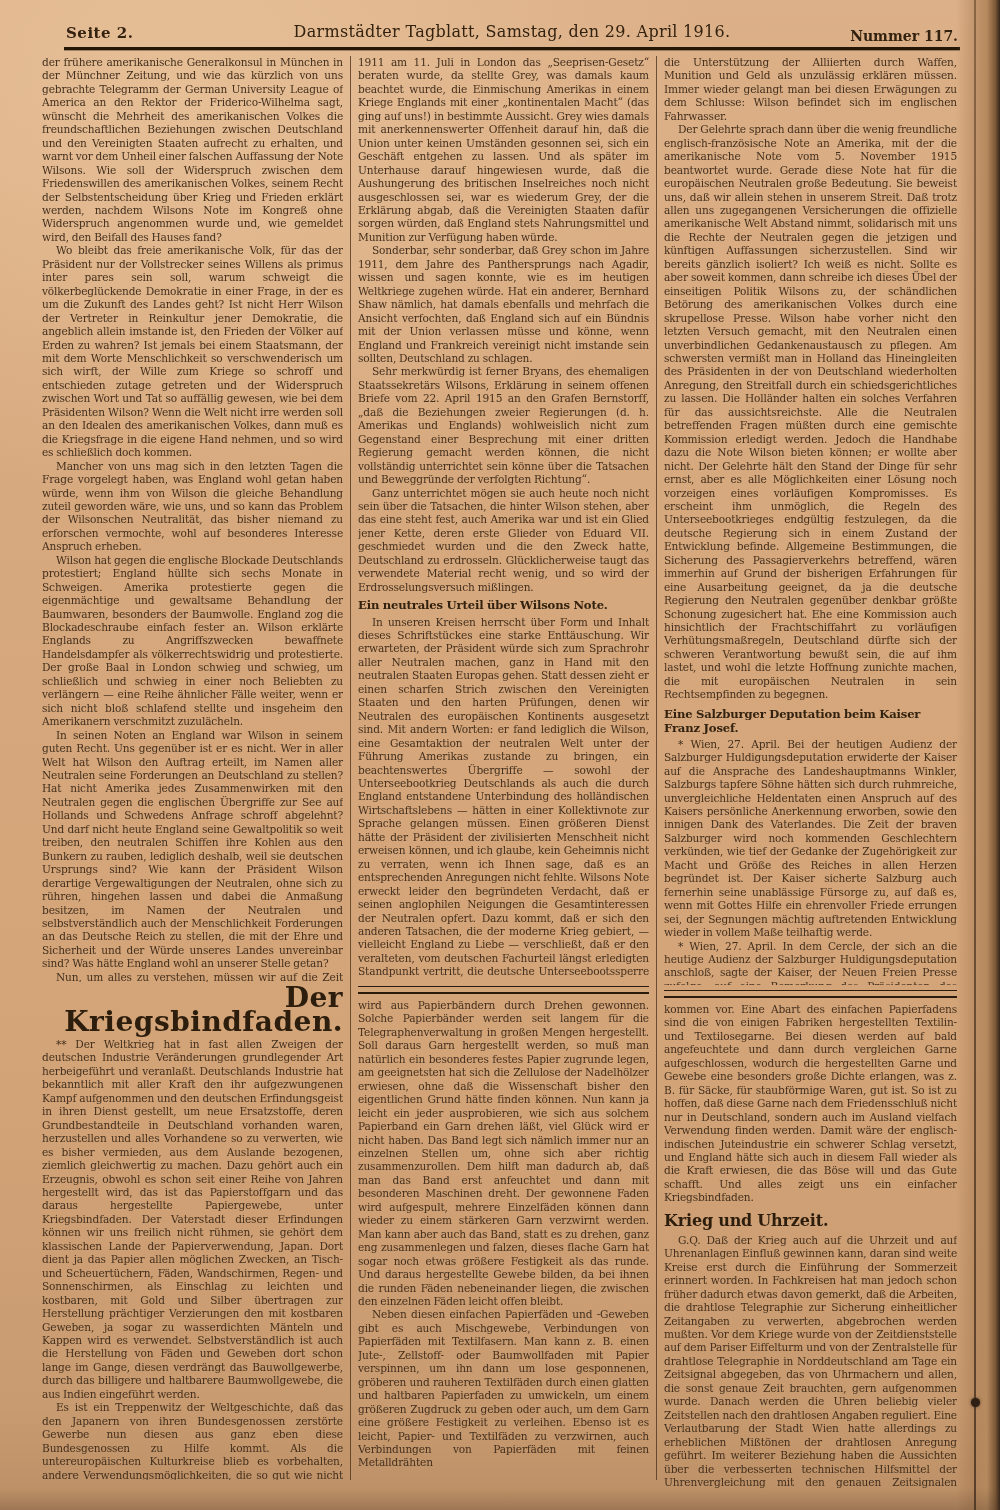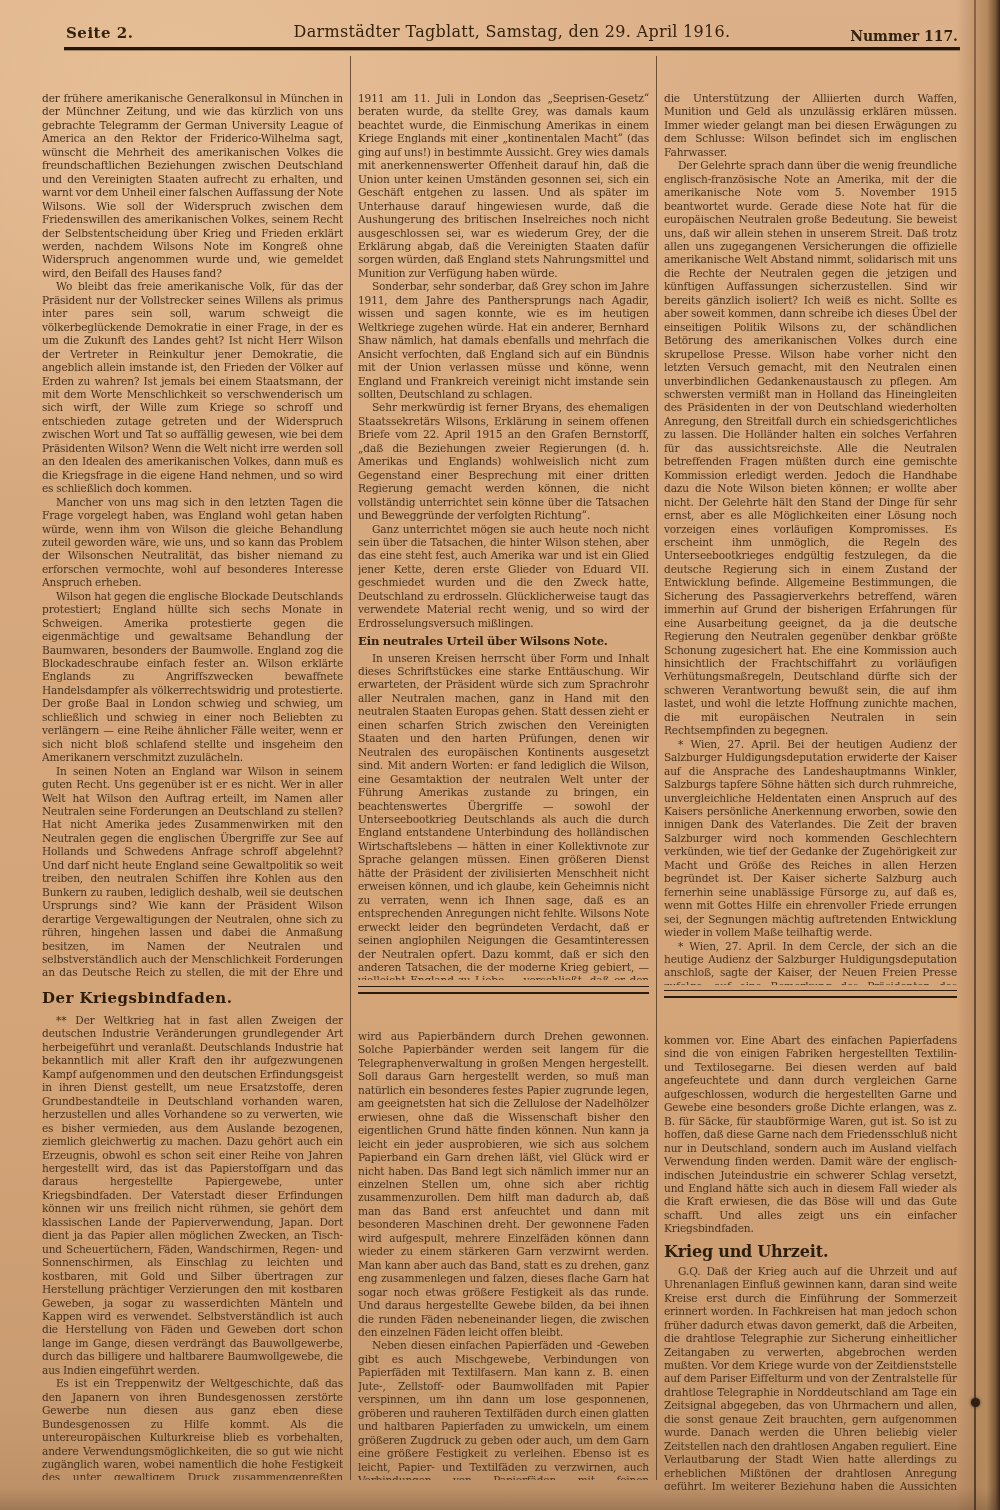--- a/index.html
+++ b/index.html
@@ -41,35 +41,35 @@
   
   .vrule{position:absolute;top:56px;width:1px;height:1424px;background:rgba(70,45,25,.75);}
   .vrule.v1{left:350px;} .vrule.v2{left:656px;}
 
   .col{
     position:absolute;overflow:hidden;
     font-size:10.6px;line-height:13.45px;text-align:justify;
     letter-spacing:-0.15px;word-spacing:-0.3px;color:#44301e;
   }
   .col p{margin:0;text-indent:14px;}
-  .col p.noindent{text-indent:0;margin-top:36px;}
+  .col p.noindent{text-indent:0;}
 
   .c1{left:42px;top:56px;width:301px;height:926px;}
   .c2{left:358px;top:56px;width:291px;height:924px;}
   .c3{left:664px;top:56px;width:293px;height:929px;}
 
   .b-left{left:42px;top:984px;width:301px;height:496px;}
   .b-mid{left:358px;top:984px;width:291px;height:496px;}
   .b-right{left:664px;top:988px;width:293px;height:502px;}
 
   .dbl-rule{height:5px;border-top:1px solid #2a1b0c;border-bottom:2px solid #2a1b0c;margin:2px 0 5px 0;}
 
   .subhead{font-weight:bold;text-align:left;text-indent:0 !important;font-size:11.6px;margin:5px 0 3px 0 !important;color:#33220f;}
   .subhead.two{line-height:14px;}
-  .headline-xl{font-weight:bold;text-align:left;text-indent:0 !important;font-size:15px;line-height:24px;margin:2px 0 4px 0 !important;color:#2d1d0c;letter-spacing:.5px;}
+  .headline-xl{font-weight:bold;text-align:right;text-indent:0 !important;font-size:28px;line-height:24px;margin:2px 0 4px 0 !important;color:#2d1d0c;letter-spacing:.5px;}
   .headline-lg{font-weight:bold;text-indent:0 !important;font-size:16px;line-height:19px;margin:6px 0 4px 0 !important;color:#2d1d0c;}
 </style>
 </head>
 <body>
 
 <div class="page">
 
   <div class="masthead">
     <span class="pageno">Seite 2.</span>
     <span class="title">Darmstädter Tagblatt, Samstag, den 29. April 1916.</span>
@@ -94,20 +94,21 @@
     <p>Sonderbar, sehr sonderbar, daß Grey schon im Jahre 1911, dem Jahre des Panthersprungs nach Agadir, wissen und sagen konnte, wie es im heutigen Weltkriege zugehen würde. Hat ein anderer, Bernhard Shaw nämlich, hat damals ebenfalls und mehrfach die Ansicht verfochten, daß England sich auf ein Bündnis mit der Union verlassen müsse und könne, wenn England und Frankreich vereinigt nicht imstande sein sollten, Deutschland zu schlagen.</p>
     <p>Sehr merkwürdig ist ferner Bryans, des ehemaligen Staatssekretärs Wilsons, Erklärung in seinem offenen Briefe vom 22. April 1915 an den Grafen Bernstorff, „daß die Beziehungen zweier Regierungen (d. h. Amerikas und Englands) wohlweislich nicht zum Gegenstand einer Besprechung mit einer dritten Regierung gemacht werden können, die nicht vollständig unterrichtet sein könne über die Tatsachen und Beweggründe der verfolgten Richtung“.</p>
     <p>Ganz unterrichtet mögen sie auch heute noch nicht sein über die Tatsachen, die hinter Wilson stehen, aber das eine steht fest, auch Amerika war und ist ein Glied jener Kette, deren erste Glieder von Eduard VII. geschmiedet wurden und die den Zweck hatte, Deutschland zu erdrosseln. Glücklicherweise taugt das verwendete Material recht wenig, und so wird der Erdrosselungsversuch mißlingen.</p>
     <p class="subhead">Ein neutrales Urteil über Wilsons Note.</p>
     <p>In unseren Kreisen herrscht über Form und Inhalt dieses Schriftstückes eine starke Enttäuschung. Wir erwarteten, der Präsident würde sich zum Sprachrohr aller Neutralen machen, ganz in Hand mit den neutralen Staaten Europas gehen. Statt dessen zieht er einen scharfen Strich zwischen den Vereinigten Staaten und den harten Prüfungen, denen wir Neutralen des europäischen Kontinents ausgesetzt sind. Mit andern Worten: er fand lediglich die Wilson, eine Gesamtaktion der neutralen Welt unter der Führung Amerikas zustande zu bringen, ein beachtenswertes Übergriffe — sowohl der Unterseebootkrieg Deutschlands als auch die durch England entstandene Unterbindung des holländischen Wirtschaftslebens — hätten in einer Kollektivnote zur Sprache gelangen müssen. Einen größeren Dienst hätte der Präsident der zivilisierten Menschheit nicht erweisen können, und ich glaube, kein Geheimnis nicht zu verraten, wenn ich Ihnen sage, daß es an entsprechenden Anregungen nicht fehlte. Wilsons Note erweckt leider den begründeten Verdacht, daß er seinen anglophilen Neigungen die Gesamtinteressen der Neutralen opfert. Dazu kommt, daß er sich den anderen Tatsachen, die der moderne Krieg gebiert, — vielleicht England zu Liebe — verschließt, daß er den veralteten, vom deutschen Fachurteil längst erledigten Standpunkt vertritt, die deutsche Unterseebootssperre sei völkerrechtswidrig, weil sie unwirksamer ist. Sie vermag lebhaftestes Erstaunen, wie eine solche Rücksichtsnahme eines Wohlstandsverfahrens sich zu verhelfen und mit wir noch mancher andere, der solchen Anschauungen von gestern huldigt, der hatte</p>
   </div>
 
   <div class="col c3">
     <p class="noindent">die Unterstützung der Alliierten durch Waffen, Munition und Geld als unzulässig erklären müssen. Immer wieder gelangt man bei diesen Erwägungen zu dem Schlusse: Wilson befindet sich im englischen Fahrwasser.</p>
     <p>Der Gelehrte sprach dann über die wenig freundliche englisch-französische Note an Amerika, mit der die amerikanische Note vom 5. November 1915 beantwortet wurde. Gerade diese Note hat für die europäischen Neutralen große Bedeutung. Sie beweist uns, daß wir allein stehen in unserem Streit. Daß trotz allen uns zugegangenen Versicherungen die offizielle amerikanische Welt Abstand nimmt, solidarisch mit uns die Rechte der Neutralen gegen die jetzigen und künftigen Auffassungen sicherzustellen. Sind wir bereits gänzlich isoliert? Ich weiß es nicht. Sollte es aber soweit kommen, dann schreibe ich dieses Übel der einseitigen Politik Wilsons zu, der schändlichen Betörung des amerikanischen Volkes durch eine skrupellose Presse. Wilson habe vorher nicht den letzten Versuch gemacht, mit den Neutralen einen unverbindlichen Gedankenaustausch zu pflegen. Am schwersten vermißt man in Holland das Hineingleiten des Präsidenten in der von Deutschland wiederholten Anregung, den Streitfall durch ein schiedsgerichtliches zu lassen. Die Holländer halten ein solches Verfahren für das aussichtsreichste. Alle die Neutralen betreffenden Fragen müßten durch eine gemischte Kommission erledigt werden. Jedoch die Handhabe dazu die Note Wilson bieten können; er wollte aber nicht. Der Gelehrte hält den Stand der Dinge für sehr ernst, aber es alle Möglichkeiten einer Lösung noch vorzeigen eines vorläufigen Kompromisses. Es erscheint ihm unmöglich, die Regeln des Unterseebootkrieges endgültig festzulegen, da die deutsche Regierung sich in einem Zustand der Entwicklung befinde. Allgemeine Bestimmungen, die Sicherung des Passagierverkehrs betreffend, wären immerhin auf Grund der bisherigen Erfahrungen für eine Ausarbeitung geeignet, da ja die deutsche Regierung den Neutralen gegenüber denkbar größte Schonung zugesichert hat. Ehe eine Kommission auch hinsichtlich der Frachtschiffahrt zu vorläufigen Verhütungsmaßregeln, Deutschland dürfte sich der schweren Verantwortung bewußt sein, die auf ihm lastet, und wohl die letzte Hoffnung zunichte machen, die mit europäischen Neutralen in sein Rechtsempfinden zu begegnen.</p>
+    <p class="subhead two"><span>Eine Salzburger Deputation beim Kaiser</span><br><span>Franz Josef.</span></p>
     <p>* Wien, 27. April. Bei der heutigen Audienz der Salzburger Huldigungsdeputation erwiderte der Kaiser auf die Ansprache des Landeshauptmanns Winkler, Salzburgs tapfere Söhne hätten sich durch ruhmreiche, unvergleichliche Heldentaten einen Anspruch auf des Kaisers persönliche Anerkennung erworben, sowie den innigen Dank des Vaterlandes. Die Zeit der braven Salzburger wird noch kommenden Geschlechtern verkünden, wie tief der Gedanke der Zugehörigkeit zur Macht und Größe des Reiches in allen Herzen begründet ist. Der Kaiser sicherte Salzburg auch fernerhin seine unablässige Fürsorge zu, auf daß es, wenn mit Gottes Hilfe ein ehrenvoller Friede errungen sei, der Segnungen mächtig auftretenden Entwicklung wieder in vollem Maße teilhaftig werde.</p>
     <p>* Wien, 27. April. In dem Cercle, der sich an die heutige Audienz der Salzburger Huldigungsdeputation anschloß, sagte der Kaiser, der Neuen Freien Presse zufolge, auf eine Bemerkung des Präsidenten des Abgeordnetenhauses, Sylvester, über des Kaisers vortreffliches Aussehen, daß es ihm trotz der fortwährenden Anspannung aller seiner Kräfte und trotz seines hohen Alters sehr gut gehe. Der Kaiser fügte hinzu, der nach drei Fronten geführte Krieg verlange fortwährend Entscheidungen, die in letzter Linie er zu fällen habe und die ihn zwingen, alles im Auge zu behalten. Trotz der großen Mühe und Arbeit fühle er sich außerordentlich wohl.</p>
 
   </div>
 
   <div class="col b-left">
     <p class="headline-xl">Der Kriegsbindfaden.</p>
     <p>** Der Weltkrieg hat in fast allen Zweigen der deutschen Industrie Veränderungen grundlegender Art herbeigeführt und veranlaßt. Deutschlands Industrie hat bekanntlich mit aller Kraft den ihr aufgezwungenen Kampf aufgenommen und den deutschen Erfindungsgeist in ihren Dienst gestellt, um neue Ersatzstoffe, deren Grundbestandteile in Deutschland vorhanden waren, herzustellen und alles Vorhandene so zu verwerten, wie es bisher vermieden, aus dem Auslande bezogenen, ziemlich gleichwertig zu machen. Dazu gehört auch ein Erzeugnis, obwohl es schon seit einer Reihe von Jahren hergestellt wird, das ist das Papierstoffgarn und das daraus hergestellte Papiergewebe, unter Kriegsbindfaden. Der Vaterstadt dieser Erfindungen können wir uns freilich nicht rühmen, sie gehört dem klassischen Lande der Papierverwendung, Japan. Dort dient ja das Papier allen möglichen Zwecken, an Tisch- und Scheuertüchern, Fäden, Wandschirmen, Regen- und Sonnenschirmen, als Einschlag zu leichten und kostbaren, mit Gold und Silber übertragen zur Herstellung prächtiger Verzierungen den mit kostbaren Geweben, ja sogar zu wasserdichten Mänteln und Kappen wird es verwendet. Selbstverständlich ist auch die Herstellung von Fäden und Geweben dort schon lange im Gange, diesen verdrängt das Bauwollgewerbe, durch das billigere und haltbarere Baumwollgewebe, die aus Indien eingeführt werden.</p>
     <p>Es ist ein Treppenwitz der Weltgeschichte, daß das den Japanern von ihren Bundesgenossen zerstörte Gewerbe nun diesen aus ganz eben diese Bundesgenossen zu Hilfe kommt. Als die untereuropäischen Kulturkreise blieb es vorbehalten, andere Verwendungsmöglichkeiten, die so gut wie nicht zugänglich waren, wobei namentlich die hohe Festigkeit des unter gewaltigem Druck zusammengepreßten Papiers ausgenutzt wurde. Maschinenteile aller Art, Eisenbahnräder, Telegraphenpfähle wurden so hergestellt, ja, unsere Heeresverwaltung hat in diesem Kriege auch Papiertornister ausprobiert, die sich recht gut bewährt haben sollen. Das Papierstoffgarn</p>
   </div>

